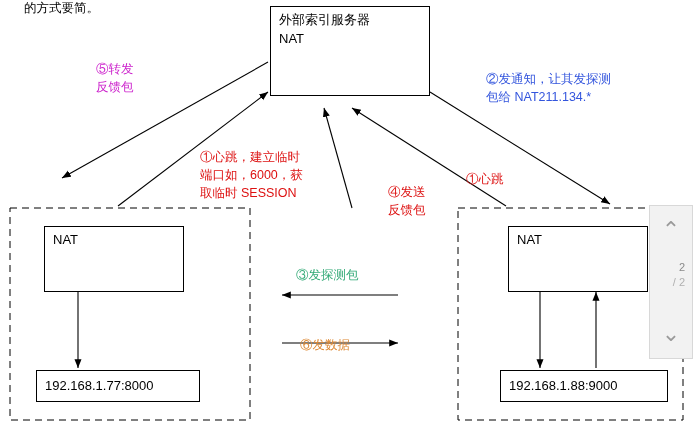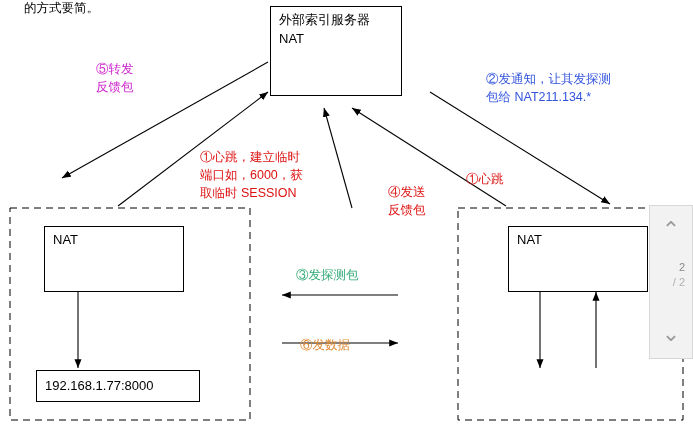--- a/index.html
+++ b/index.html
@@ -133,37 +133,40 @@
     <line x1="398" y1="295" x2="282" y2="295" stroke="#000000" stroke-width="1.1" marker-end="url(#ah)"></line>
 
     <line x1="282" y1="343" x2="398" y2="343" stroke="#000000" stroke-width="1.1" marker-end="url(#ah)"></line>
 
     <line x1="78" y1="292" x2="78" y2="368" stroke="#000000" stroke-width="1.1" marker-end="url(#ah)"></line>
 
     <line x1="540" y1="292" x2="540" y2="368" stroke="#000000" stroke-width="1.1" marker-end="url(#ah)"></line>
     <line x1="596" y1="368" x2="596" y2="292" stroke="#000000" stroke-width="1.1" marker-end="url(#ah)"></line>
   </svg>
 
-  <div class="box" style="left:270px; top:6px; width:132px; height:90px;">
+  <div class="box" style="left:270px; top:6px; width:160px; height:90px;">
     <div class="line">外部索引服务器</div>
     <div class="line">NAT</div>
   </div>
 
   <div class="box" style="left:44px; top:226px; width:140px; height:66px;">
     <div class="line">NAT</div>
   </div>
 
   <div class="box" style="left:508px; top:226px; width:140px; height:66px;">
     <div class="line">NAT</div>
   </div>
 
   <div class="box" style="left:36px; top:370px; width:164px; height:32px; display:flex; align-items:center;">
     <div class="line">192.168.1.77:8000</div>
   </div>
 
+  <div class="box" style="left:500px; top:370px; width:168px; height:32px; display:flex; align-items:center;">
+    <div class="line">192.168.1.88:9000</div>
+  </div>
 
   <div class="label magenta" style="left:96px; top:60px;">⑤转发
 反馈包</div>
 
   <div class="label red" style="left:200px; top:120px;">①心跳，建立临时
 端口如，6000，获
 取临时 SESSION</div>
 
   <div class="label red" style="left:388px; top:155px;">④发送
 反馈包</div>

